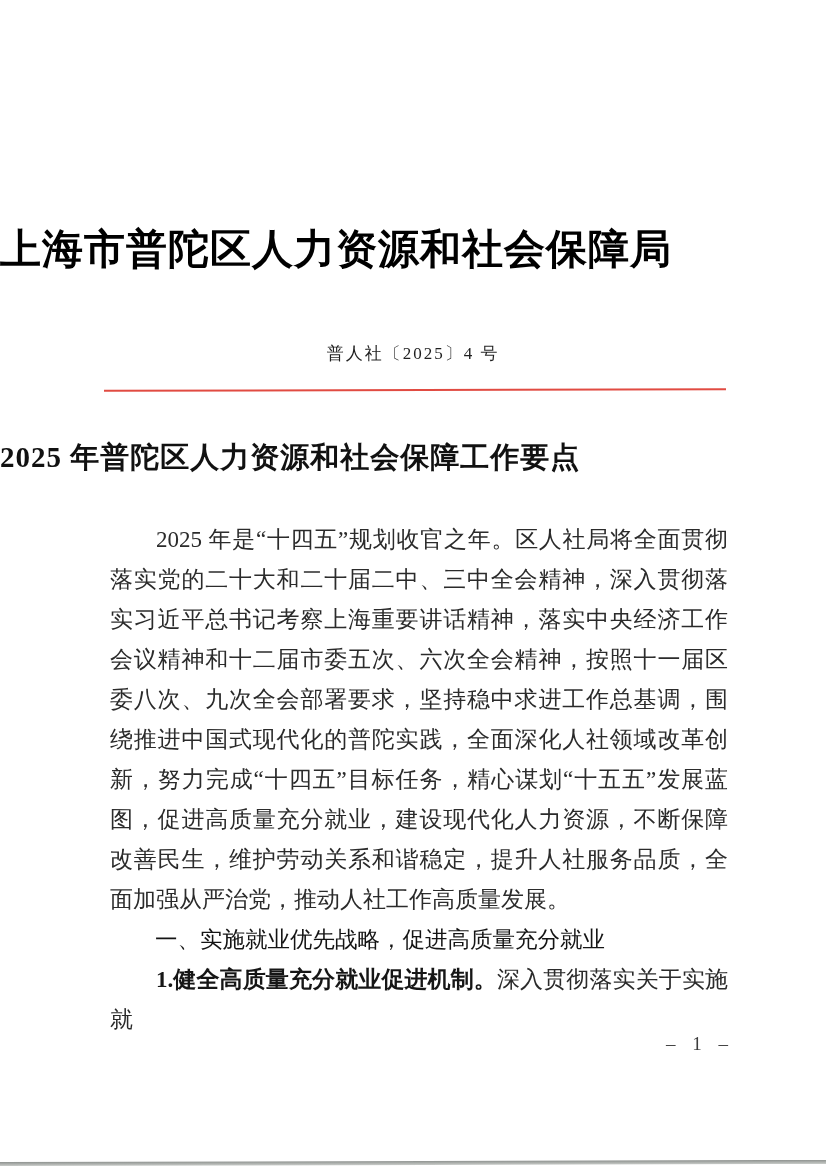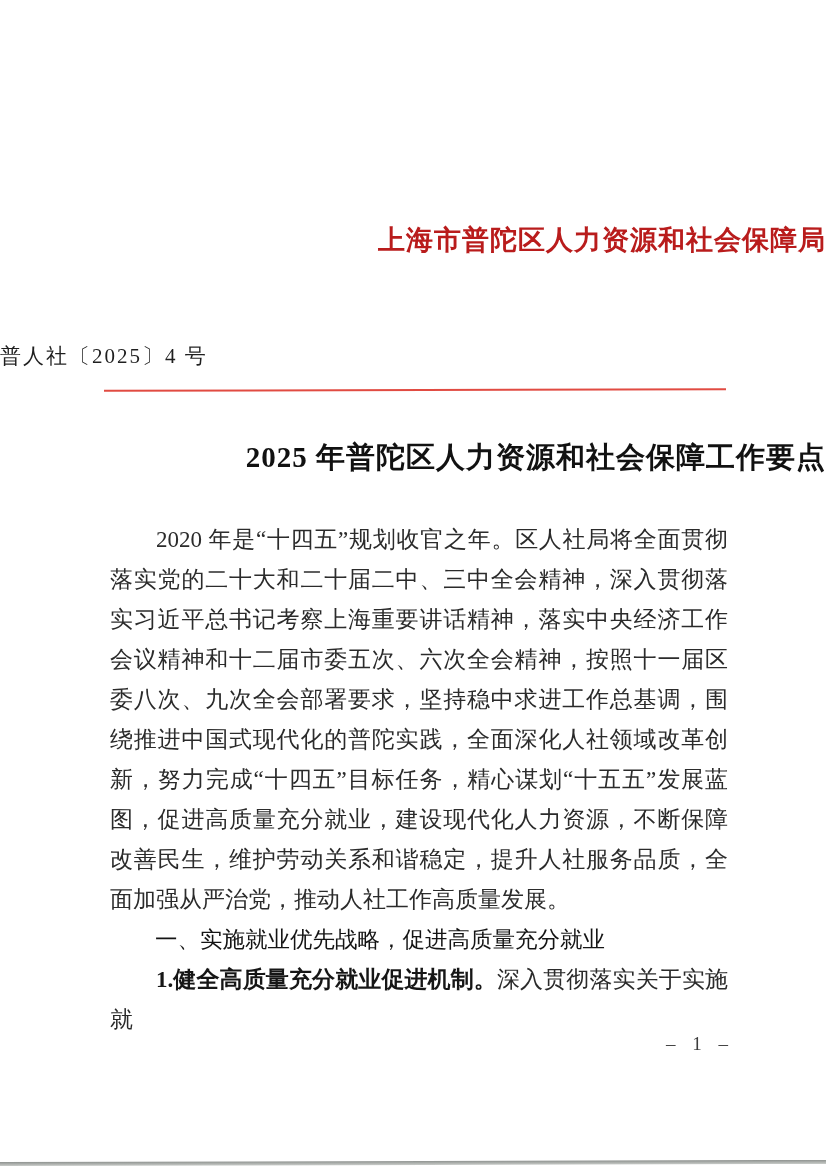--- a/index.html
+++ b/index.html
@@ -13,55 +13,55 @@
     height: 1169px;
     background: #ffffff;
     overflow: hidden;
     font-family: "Liberation Serif", "DejaVu Serif", serif;
   }
   .letterhead {
     position: absolute;
     top: 222px;
     left: 0;
     width: 100%;
-    text-align: right;
-    font-size: 27px;
+    text-align: left;
+    font-size: 41px;
     font-weight: bold;
     letter-spacing: 1px;
-    color: #b91c1c;
+    color: #000000;
     font-family: "Liberation Serif", "DejaVu Serif", serif;
     white-space: nowrap;
   }
   .doc-number {
     position: absolute;
     top: 342px;
     left: 0;
     width: 100%;
-    text-align: left;
-    font-size: 21px;
+    text-align: center;
+    font-size: 17px;
     color: #1f1f1f;
     letter-spacing: 2px;
     white-space: nowrap;
   }
   .red-rule {
     position: absolute;
     top: 389px;
     left: 104px;
     width: 622px;
     height: 2px;
     background: #e14b42;
     transform: rotate(-0.15deg);
   }
   .doc-title {
     position: absolute;
     top: 438px;
     left: 0;
     width: 100%;
     margin: 0;
-    text-align: right;
+    text-align: left;
     font-size: 29px;
     font-weight: bold;
     color: #111111;
     letter-spacing: 1px;
     white-space: nowrap;
     font-family: "Liberation Serif", "DejaVu Serif", serif;
   }
   .body-block {
     position: absolute;
     top: 520px;
@@ -116,21 +116,21 @@
 
   <div class="letterhead">上海市普陀区人力资源和社会保障局</div>
 
   <div class="doc-number">普人社〔2025〕4 号</div>
 
   <div class="red-rule"></div>
 
   <h1 class="doc-title">2025 年普陀区人力资源和社会保障工作要点</h1>
 
   <div class="body-block">
-    <p>2020 年是“十四五”规划收官之年。区人社局将全面贯彻落实党的二十大和二十届二中、三中全会精神，深入贯彻落实习近平总书记考察上海重要讲话精神，落实中央经济工作会议精神和十二届市委五次、六次全会精神，按照十一届区委八次、九次全会部署要求，坚持稳中求进工作总基调，围绕推进中国式现代化的普陀实践，全面深化人社领域改革创新，努力完成“十四五”目标任务，精心谋划“十五五”发展蓝图，促进高质量充分就业，建设现代化人力资源，不断保障改善民生，维护劳动关系和谐稳定，提升人社服务品质，全面加强从严治党，推动人社工作高质量发展。</p>
+    <p>2025 年是“十四五”规划收官之年。区人社局将全面贯彻落实党的二十大和二十届二中、三中全会精神，深入贯彻落实习近平总书记考察上海重要讲话精神，落实中央经济工作会议精神和十二届市委五次、六次全会精神，按照十一届区委八次、九次全会部署要求，坚持稳中求进工作总基调，围绕推进中国式现代化的普陀实践，全面深化人社领域改革创新，努力完成“十四五”目标任务，精心谋划“十五五”发展蓝图，促进高质量充分就业，建设现代化人力资源，不断保障改善民生，维护劳动关系和谐稳定，提升人社服务品质，全面加强从严治党，推动人社工作高质量发展。</p>
     <p class="section-heading">一、实施就业优先战略，促进高质量充分就业</p>
     <p><span class="item-lead">1.健全高质量充分就业促进机制。</span><span>深入贯彻落实关于实施就</span></p>
   </div>
 
   <div class="page-number">– 1 –</div>
 
   <div class="scan-edge"></div>
 
 </div>
 

